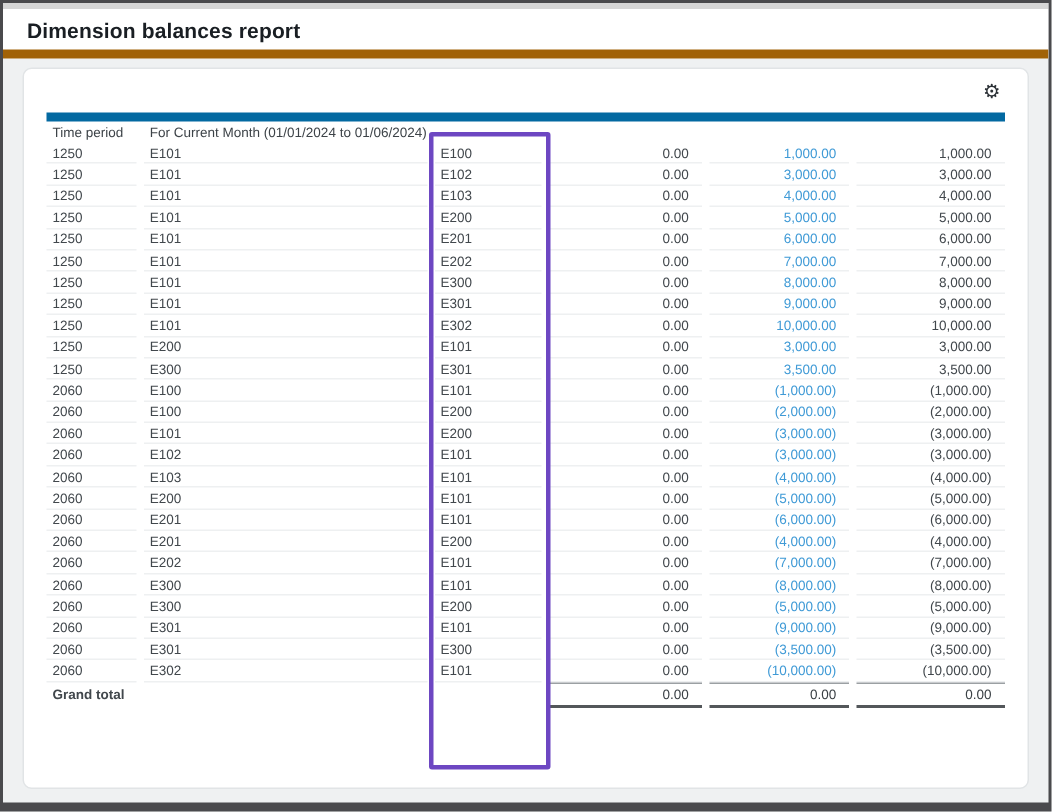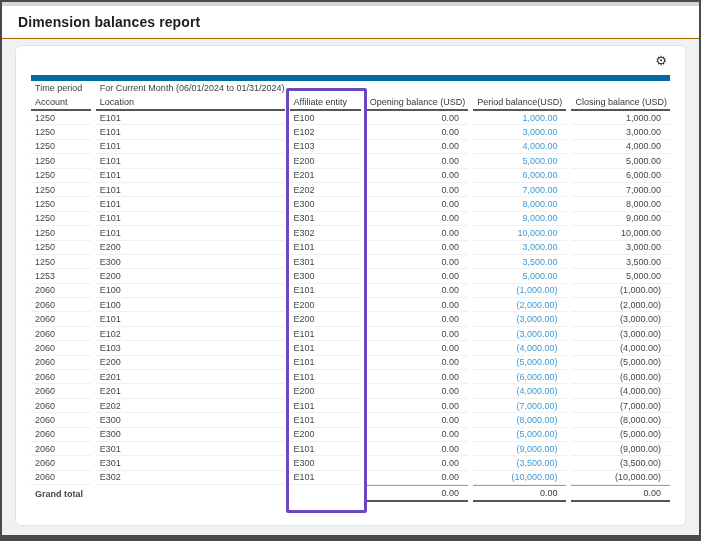--- a/index.html
+++ b/index.html
@@ -9,21 +9,21 @@
     background: #eff1f2;
     border: 2px solid #4a4a4d;
     border-bottom-width: 6px;
     overflow: hidden;
   }
   .top-strip { height: 4px; background: #d6d6d6; }
   .title-bar {
     height: 33px; background: #ffffff;
     display: flex; align-items: center;
     padding: 0 16px;
-    border-bottom: 1px solid #a16207;
+    border-bottom: 6px solid #a16207;
   }
   .title-bar h1 { font-size: 14px; font-weight: bold; color: #191e23; letter-spacing: 0.1px; }
   .page { padding: 6px 13px 0 13px; }
   .card {
     position: relative;
     background: #ffffff;
     border: 1px solid #e1e4e6;
     border-radius: 6px;
     height: 481px;
     padding: 0 15px 4px 15px;
@@ -101,30 +101,22 @@
           <col class="c-account">
             <col class="c-location">
             <col class="c-affiliate">
           <col class="c-opening">
             <col class="c-period">
             <col class="c-closing">
         </colgroup>
         <thead>
           <tr class="tp-row">
             <td>Time period</td>
-            <td colspan="5">For Current Month (06/01/2024 to 01/31/2024)</td>
+            <td colspan="5">For Current Month (01/01/2024 to 01/06/2024)</td>
           </tr>
-          <tr class="head-row" id="header-row">
-              <th>Account</th>
-              <th>Location</th>
-              <th>Affiliate entity</th>
-              <th class="num">Opening balance (USD)</th>
-              <th class="num">Period balance(USD)</th>
-              <th class="num">Closing balance (USD)</th>
-            </tr>
         </thead>
         <tbody id="rows">
             <tr>
               <td>1250</td>
               <td>E101</td>
               <td>E100</td>
               <td class="num">0.00</td>
               <td class="num link">1,000.00</td>
               <td class="num">1,000.00</td>
             </tr>
@@ -200,28 +192,20 @@
               <td class="num link">3,000.00</td>
               <td class="num">3,000.00</td>
             </tr>
             <tr>
               <td>1250</td>
               <td>E300</td>
               <td>E301</td>
               <td class="num">0.00</td>
               <td class="num link">3,500.00</td>
               <td class="num">3,500.00</td>
-            </tr>
-            <tr>
-              <td>1253</td>
-              <td>E200</td>
-              <td>E300</td>
-              <td class="num">0.00</td>
-              <td class="num link">5,000.00</td>
-              <td class="num">5,000.00</td>
             </tr>
             <tr>
               <td>2060</td>
               <td>E100</td>
               <td>E101</td>
               <td class="num">0.00</td>
               <td class="num link">(1,000.00)</td>
               <td class="num">(1,000.00)</td>
             </tr>
             <tr>

